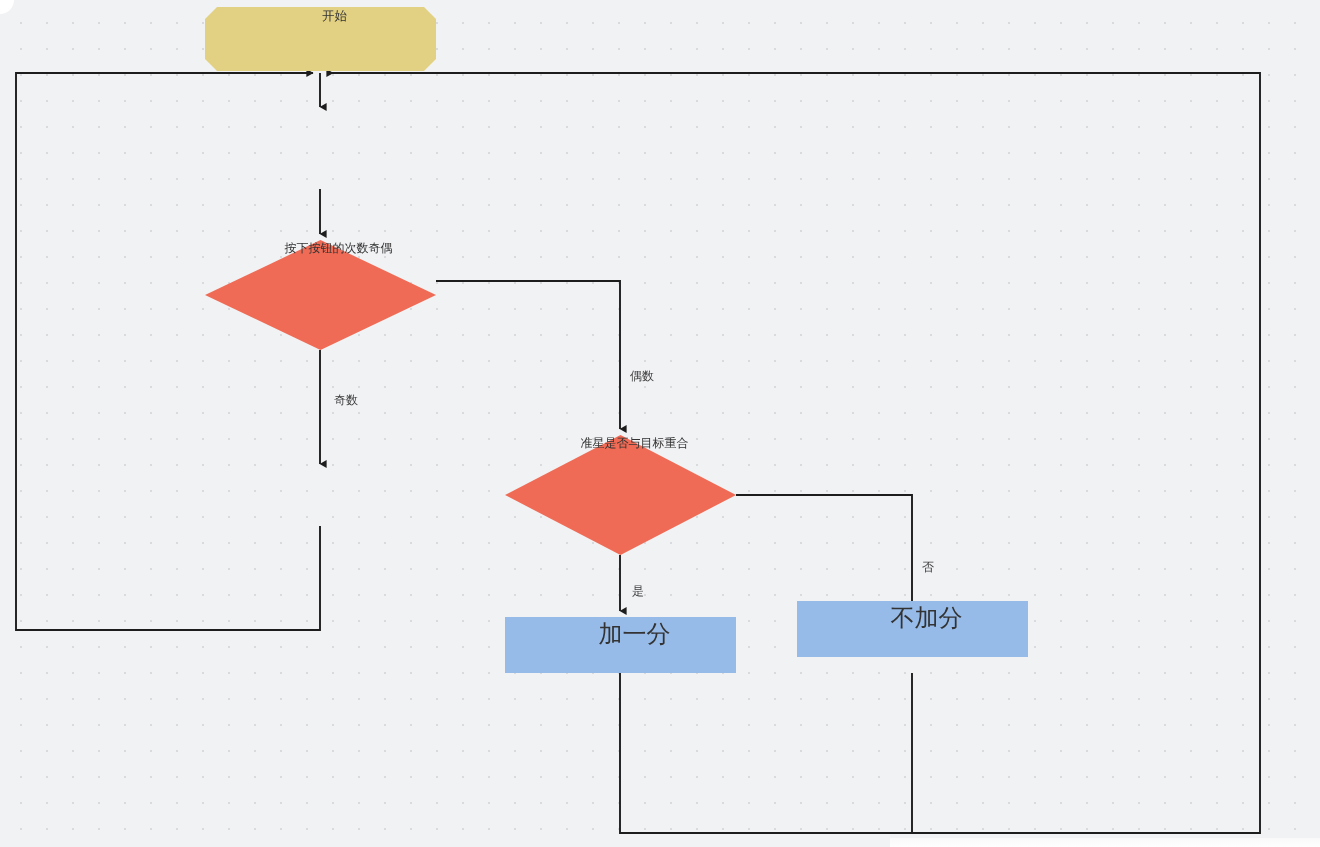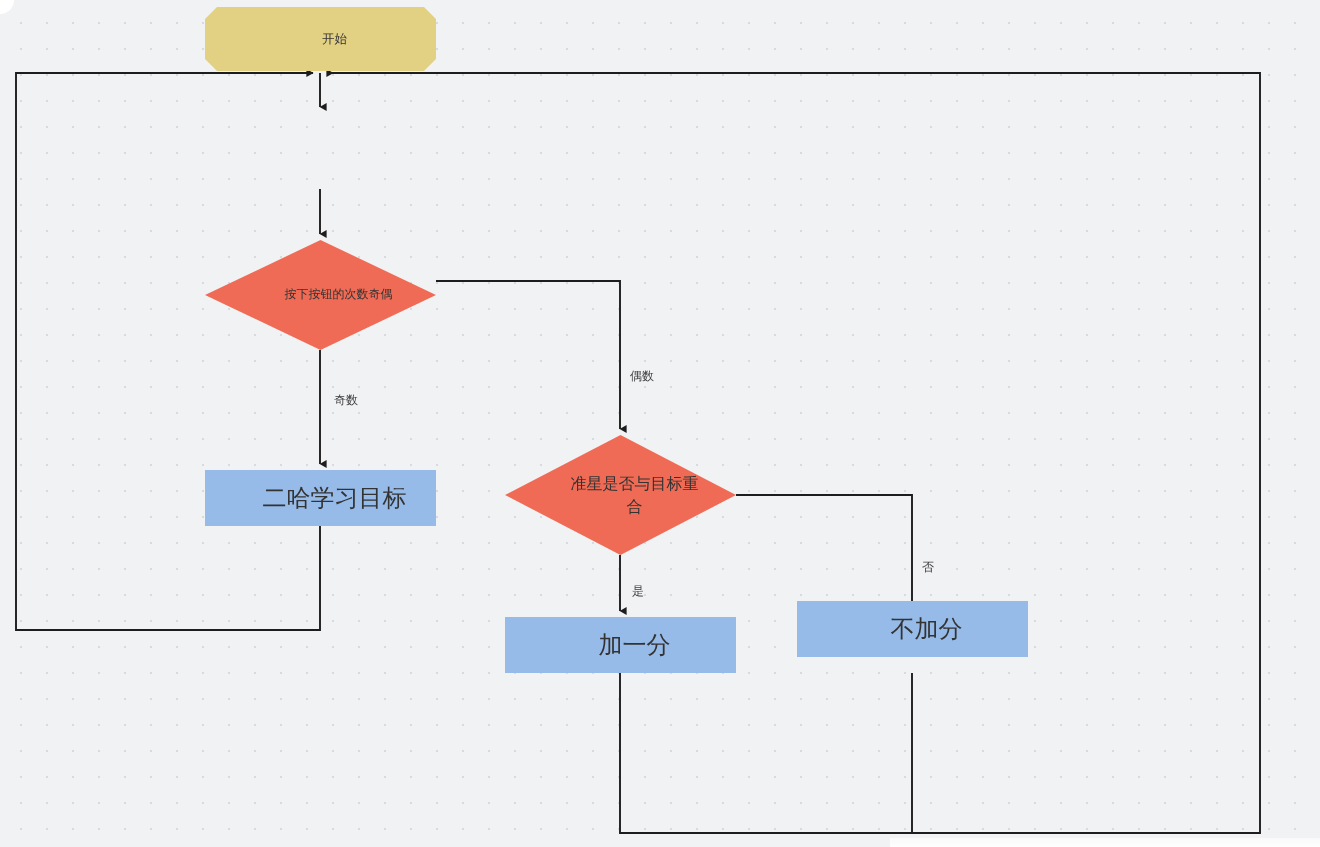--- a/index.html
+++ b/index.html
@@ -46,21 +46,20 @@
     position: absolute;
     left: 0; top: 0;
     width: 1320px; height: 847px;
     z-index: 5;
   }
   .node {
     position: absolute;
     z-index: 10;
     box-sizing: border-box;
     display: flex;
-    align-items: center;
     justify-content: center;
     text-align: center;
     color: #333333;
     line-height: 1.45;
     padding-left: 28px;
   }
   .node .label {
     position: relative;
     z-index: 2;
     padding: 0 6px;
@@ -103,21 +102,21 @@
   }
   #node-parity {
     left: 205px; top: 240px;
     width: 231px; height: 110px;
     font-size: 12px;
   }
   #node-parity .label { max-width: 125px; margin-left: 8px; }
   #node-overlap {
     left: 505px; top: 435px;
     width: 231px; height: 120px;
-    font-size: 16px;
+    font-size: 12px;
   }
   #node-overlap .label { max-width: 130px; }
   
   .rect .shape {
     position: absolute;
     inset: 0;
     background: #96bbe8;
   }
   #node-goal {
     left: 205px; top: 470px;
@@ -192,24 +191,20 @@
     <span class="shape"></span>
     <span class="label">开始</span>
   </div>
 
 
   <div class="node diamond" id="node-parity">
     <span class="shape"></span>
     <span class="label">按下按钮的次数奇偶</span>
   </div>
 
-  <div class="node rect" id="node-goal">
-    <span class="shape"></span>
-    <span class="label">二哈学习目标</span>
-  </div>
 
   <div class="node diamond" id="node-overlap">
     <span class="shape"></span>
     <span class="label">准星是否与目标重合</span>
   </div>
 
   <div class="node rect" id="node-plus">
     <span class="shape"></span>
     <span class="label">加一分</span>
   </div>

